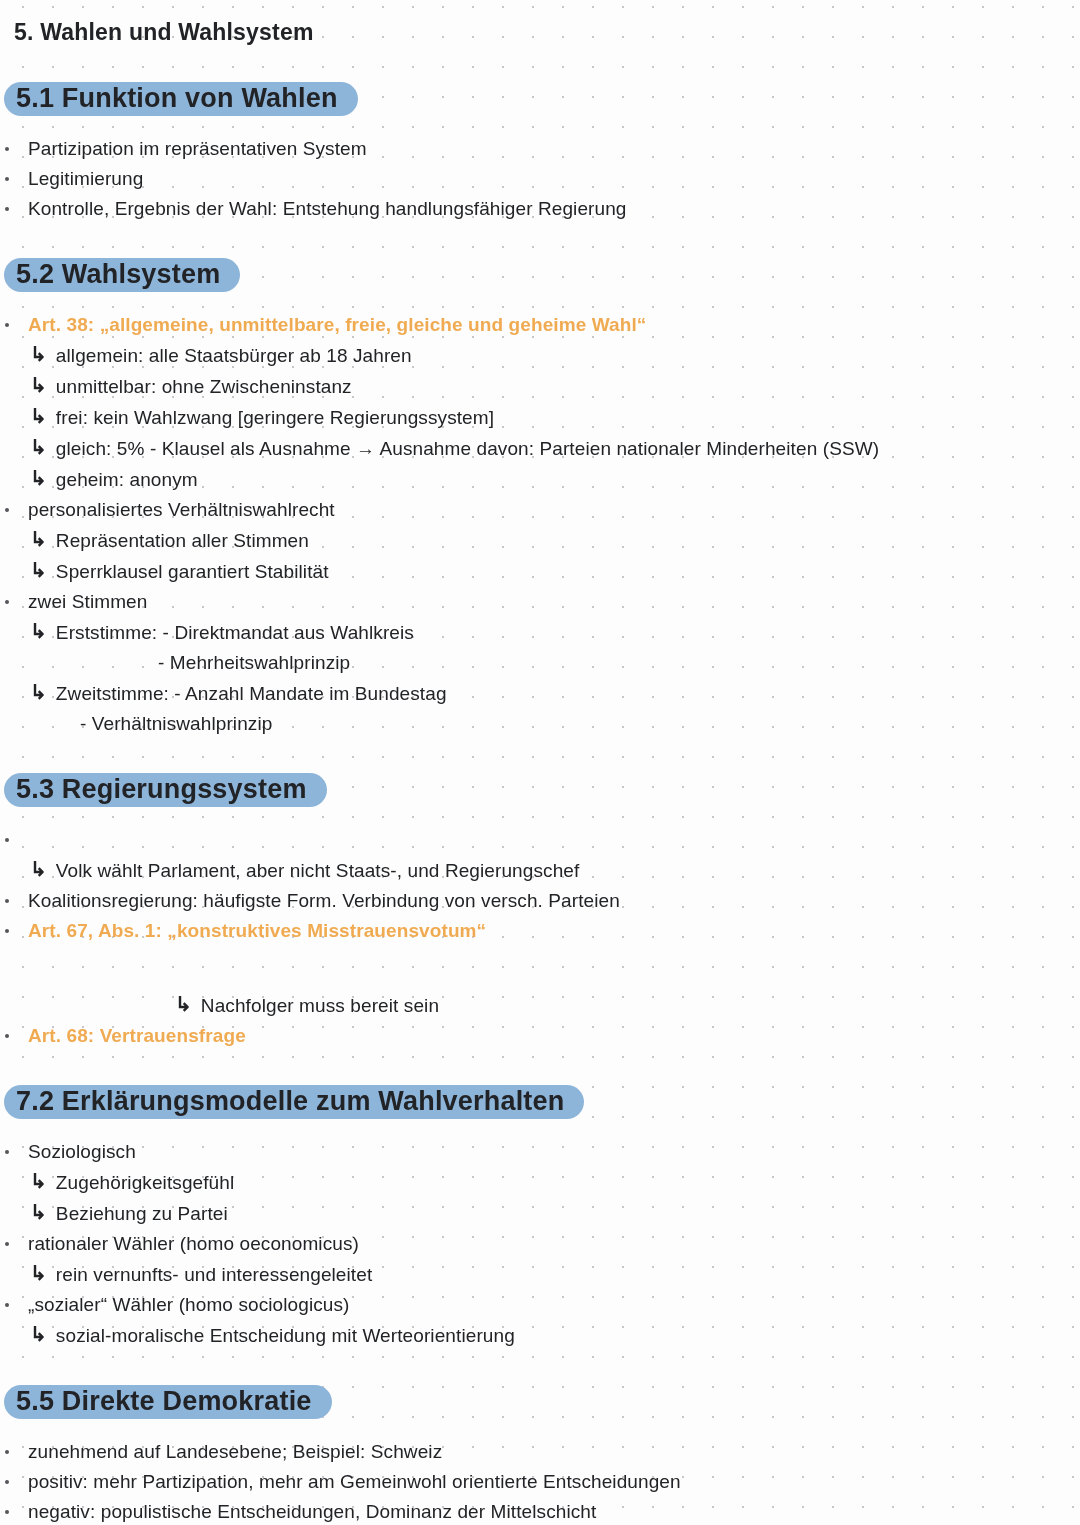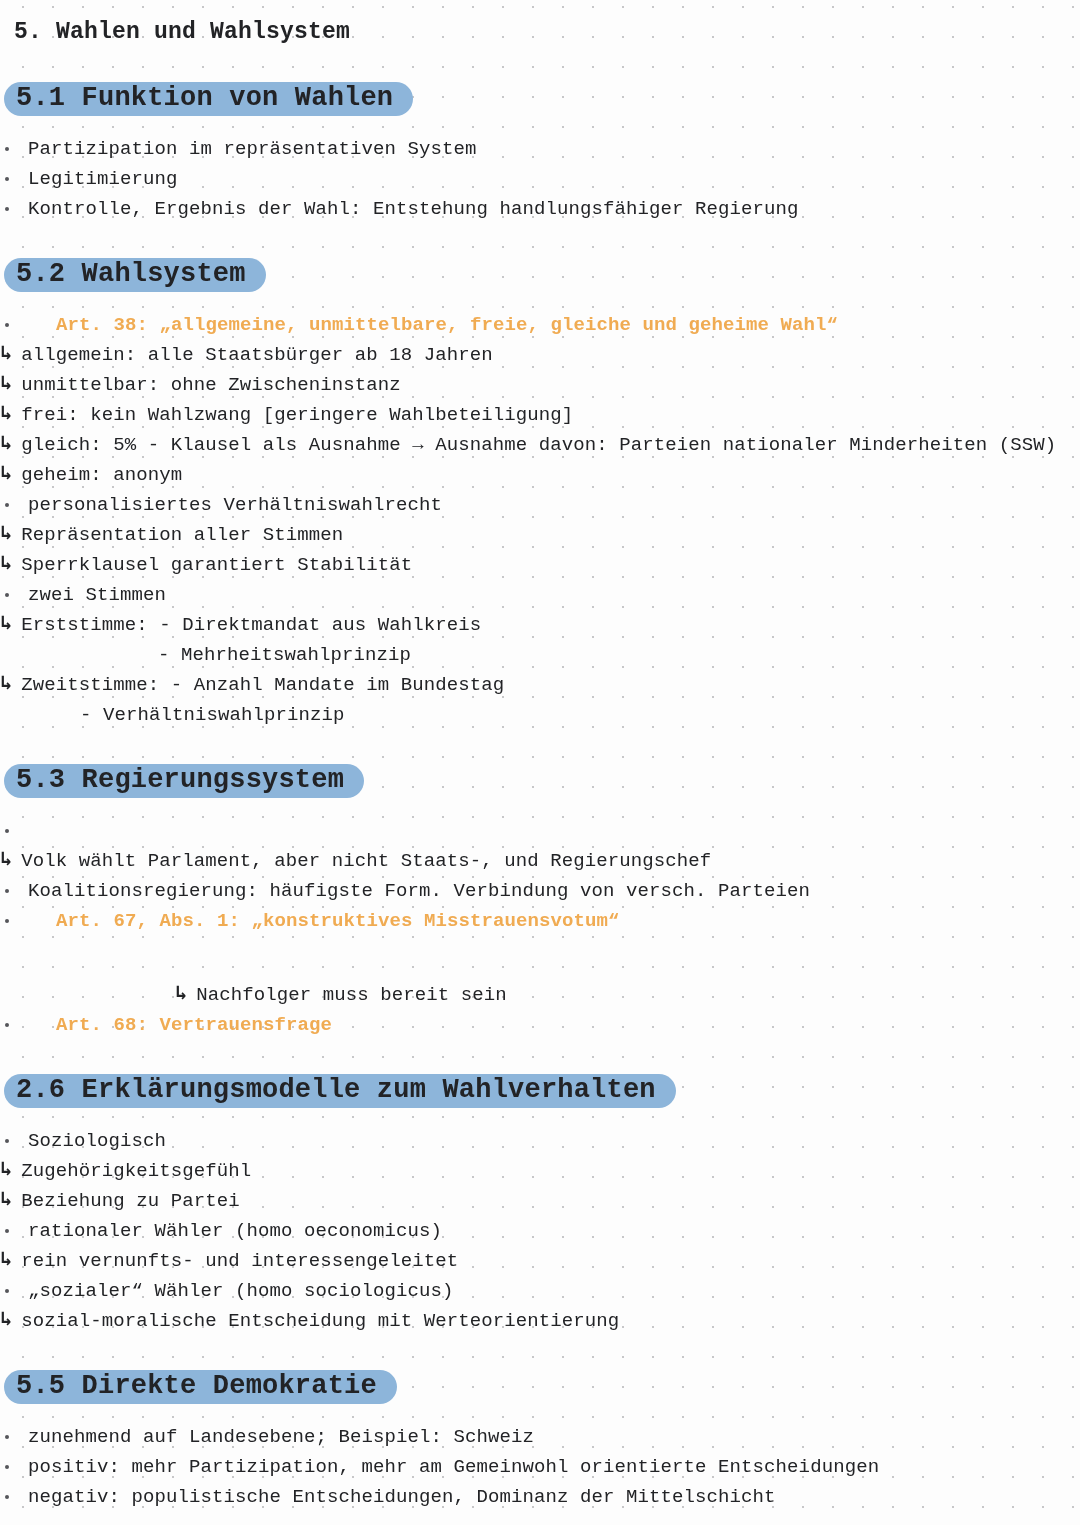--- a/index.html
+++ b/index.html
@@ -15,21 +15,21 @@
     position:relative;
     width:1080px;
     height:1525px;
     margin:0 auto;
     overflow:hidden;
     color:var(--ink);
     background-color:var(--paper);
     background-image:radial-gradient(circle, var(--dot) 1.2px, transparent 1.45px);
     background-size:30px 30px;
     background-position:8px 22px;
-    font-family:Liberation Mono, monospace;
+    font-family:Liberation Sans, sans-serif;
   }
   .page-title{
     margin:0;
     padding:16px 0 0 14px;
     font-size:23px;
     font-weight:600;
     letter-spacing:.2px;
     line-height:32px;
   }
   .pill{
@@ -47,72 +47,72 @@
   .section-body{display:block;}
   .line{
     position:relative;
     min-height:30px;
     line-height:30px;
     font-size:19px;
     letter-spacing:.1px;
     white-space:nowrap;
   }
   .line.bullet{padding-left:28px;}
-  .line.arrow{}
+  .line.arrow{padding-left:30px;}
   .line.plain{padding-left:158px;}
   .dot{
     position:absolute;
     left:5px;
     top:13px;
     width:4px;
     height:4px;
     border-radius:50%;
     background:#55565a;
   }
   .arrow-glyph{
     display:inline-block;
     margin-right:9px;
     font-size:20px;
     font-weight:600;
     transform:translateY(-1px);
   }
-  .line.orange .text{color:var(--accent);font-weight:600;margin-left:28px;}
+  .line.orange .text{color:var(--accent);font-weight:600;}
 </style>
 </head>
 <body>
 
 <div class="page">
   <h1 class="page-title">5. Wahlen und Wahlsystem</h1>
   <div><div class="pill">5.1 Funktion von Wahlen</div><div class="section-body">
         <div class="line bullet"><span class="dot"></span><span class="text">Partizipation im repräsentativen System</span></div>
         <div class="line bullet"><span class="dot"></span><span class="text">Legitimierung</span></div>
         <div class="line bullet"><span class="dot"></span><span class="text">Kontrolle, Ergebnis der Wahl:  Entstehung handlungsfähiger Regierung</span></div>
       </div><div class="pill">5.2 Wahlsystem</div><div class="section-body">
         <div class="line bullet orange"><span class="dot"></span><span class="text">Art. 38: „allgemeine, unmittelbare, freie, gleiche und geheime Wahl“</span></div>
         <div class="line arrow"><span class="arrow-glyph">↳</span><span class="text">allgemein: alle Staatsbürger ab 18 Jahren</span></div>
         <div class="line arrow"><span class="arrow-glyph">↳</span><span class="text">unmittelbar: ohne Zwischeninstanz</span></div>
-        <div class="line arrow"><span class="arrow-glyph">↳</span><span class="text">frei: kein Wahlzwang  [geringere Wahlbeteiligung]</span></div>
+        <div class="line arrow"><span class="arrow-glyph">↳</span><span class="text">frei: kein Wahlzwang  [geringere Regierungssystem]</span></div>
         <div class="line arrow"><span class="arrow-glyph">↳</span><span class="text">gleich: 5% - Klausel als Ausnahme → Ausnahme davon: Parteien nationaler Minderheiten (SSW)</span></div>
         <div class="line arrow"><span class="arrow-glyph">↳</span><span class="text">geheim: anonym</span></div>
         <div class="line bullet"><span class="dot"></span><span class="text">personalisiertes Verhältniswahlrecht</span></div>
         <div class="line arrow"><span class="arrow-glyph">↳</span><span class="text">Repräsentation aller Stimmen</span></div>
         <div class="line arrow"><span class="arrow-glyph">↳</span><span class="text">Sperrklausel garantiert Stabilität</span></div>
         <div class="line bullet"><span class="dot"></span><span class="text">zwei Stimmen</span></div>
         <div class="line arrow"><span class="arrow-glyph">↳</span><span class="text">Erststimme: - Direktmandat aus Wahlkreis</span></div>
         <div class="line plain" style="padding-left: 158px;"><span class="text">- Mehrheitswahlprinzip</span></div>
         <div class="line arrow"><span class="arrow-glyph">↳</span><span class="text">Zweitstimme: - Anzahl Mandate im Bundestag</span></div>
         <div class="line plain" style="padding-left: 80px;"><span class="text">- Verhältniswahlprinzip</span></div>
       </div><div class="pill">5.3 Regierungssystem</div><div class="section-body">
         <div class="line bullet"><span class="dot"></span></div>
         <div class="line arrow"><span class="arrow-glyph">↳</span><span class="text">Volk wählt Parlament, aber nicht Staats-, und Regierungschef</span></div>
         <div class="line bullet"><span class="dot"></span><span class="text">Koalitionsregierung: häufigste Form. Verbindung von versch. Parteien</span></div>
         <div class="line bullet orange"><span class="dot"></span><span class="text">Art. 67, Abs. 1: „konstruktives Misstrauensvotum“</span></div>
         <div class="line arrow" style="padding-left: 175px; margin-top: 44px;"><span class="arrow-glyph">↳</span><span class="text">Nachfolger muss bereit sein</span></div>
         <div class="line bullet orange"><span class="dot"></span><span class="text">Art. 68: Vertrauensfrage</span></div>
-      </div><div class="pill">2.6 Erklärungsmodelle zum Wahlverhalten</div><div class="section-body">
+      </div><div class="pill">7.2 Erklärungsmodelle zum Wahlverhalten</div><div class="section-body">
         <div class="line bullet"><span class="dot"></span><span class="text">Soziologisch</span></div>
         <div class="line arrow"><span class="arrow-glyph">↳</span><span class="text">Zugehörigkeitsgefühl</span></div>
         <div class="line arrow"><span class="arrow-glyph">↳</span><span class="text">Beziehung zu Partei</span></div>
         <div class="line bullet"><span class="dot"></span><span class="text">rationaler Wähler (homo oeconomicus)</span></div>
         <div class="line arrow"><span class="arrow-glyph">↳</span><span class="text">rein vernunfts- und interessengeleitet</span></div>
         <div class="line bullet"><span class="dot"></span><span class="text">„sozialer“ Wähler (homo sociologicus)</span></div>
         <div class="line arrow"><span class="arrow-glyph">↳</span><span class="text">sozial-moralische Entscheidung mit Werteorientierung</span></div>
       </div><div class="pill">5.5 Direkte Demokratie</div><div class="section-body">
         <div class="line bullet"><span class="dot"></span><span class="text">zunehmend auf Landesebene; Beispiel: Schweiz</span></div>
         <div class="line bullet"><span class="dot"></span><span class="text">positiv: mehr Partizipation, mehr am Gemeinwohl orientierte Entscheidungen</span></div>

